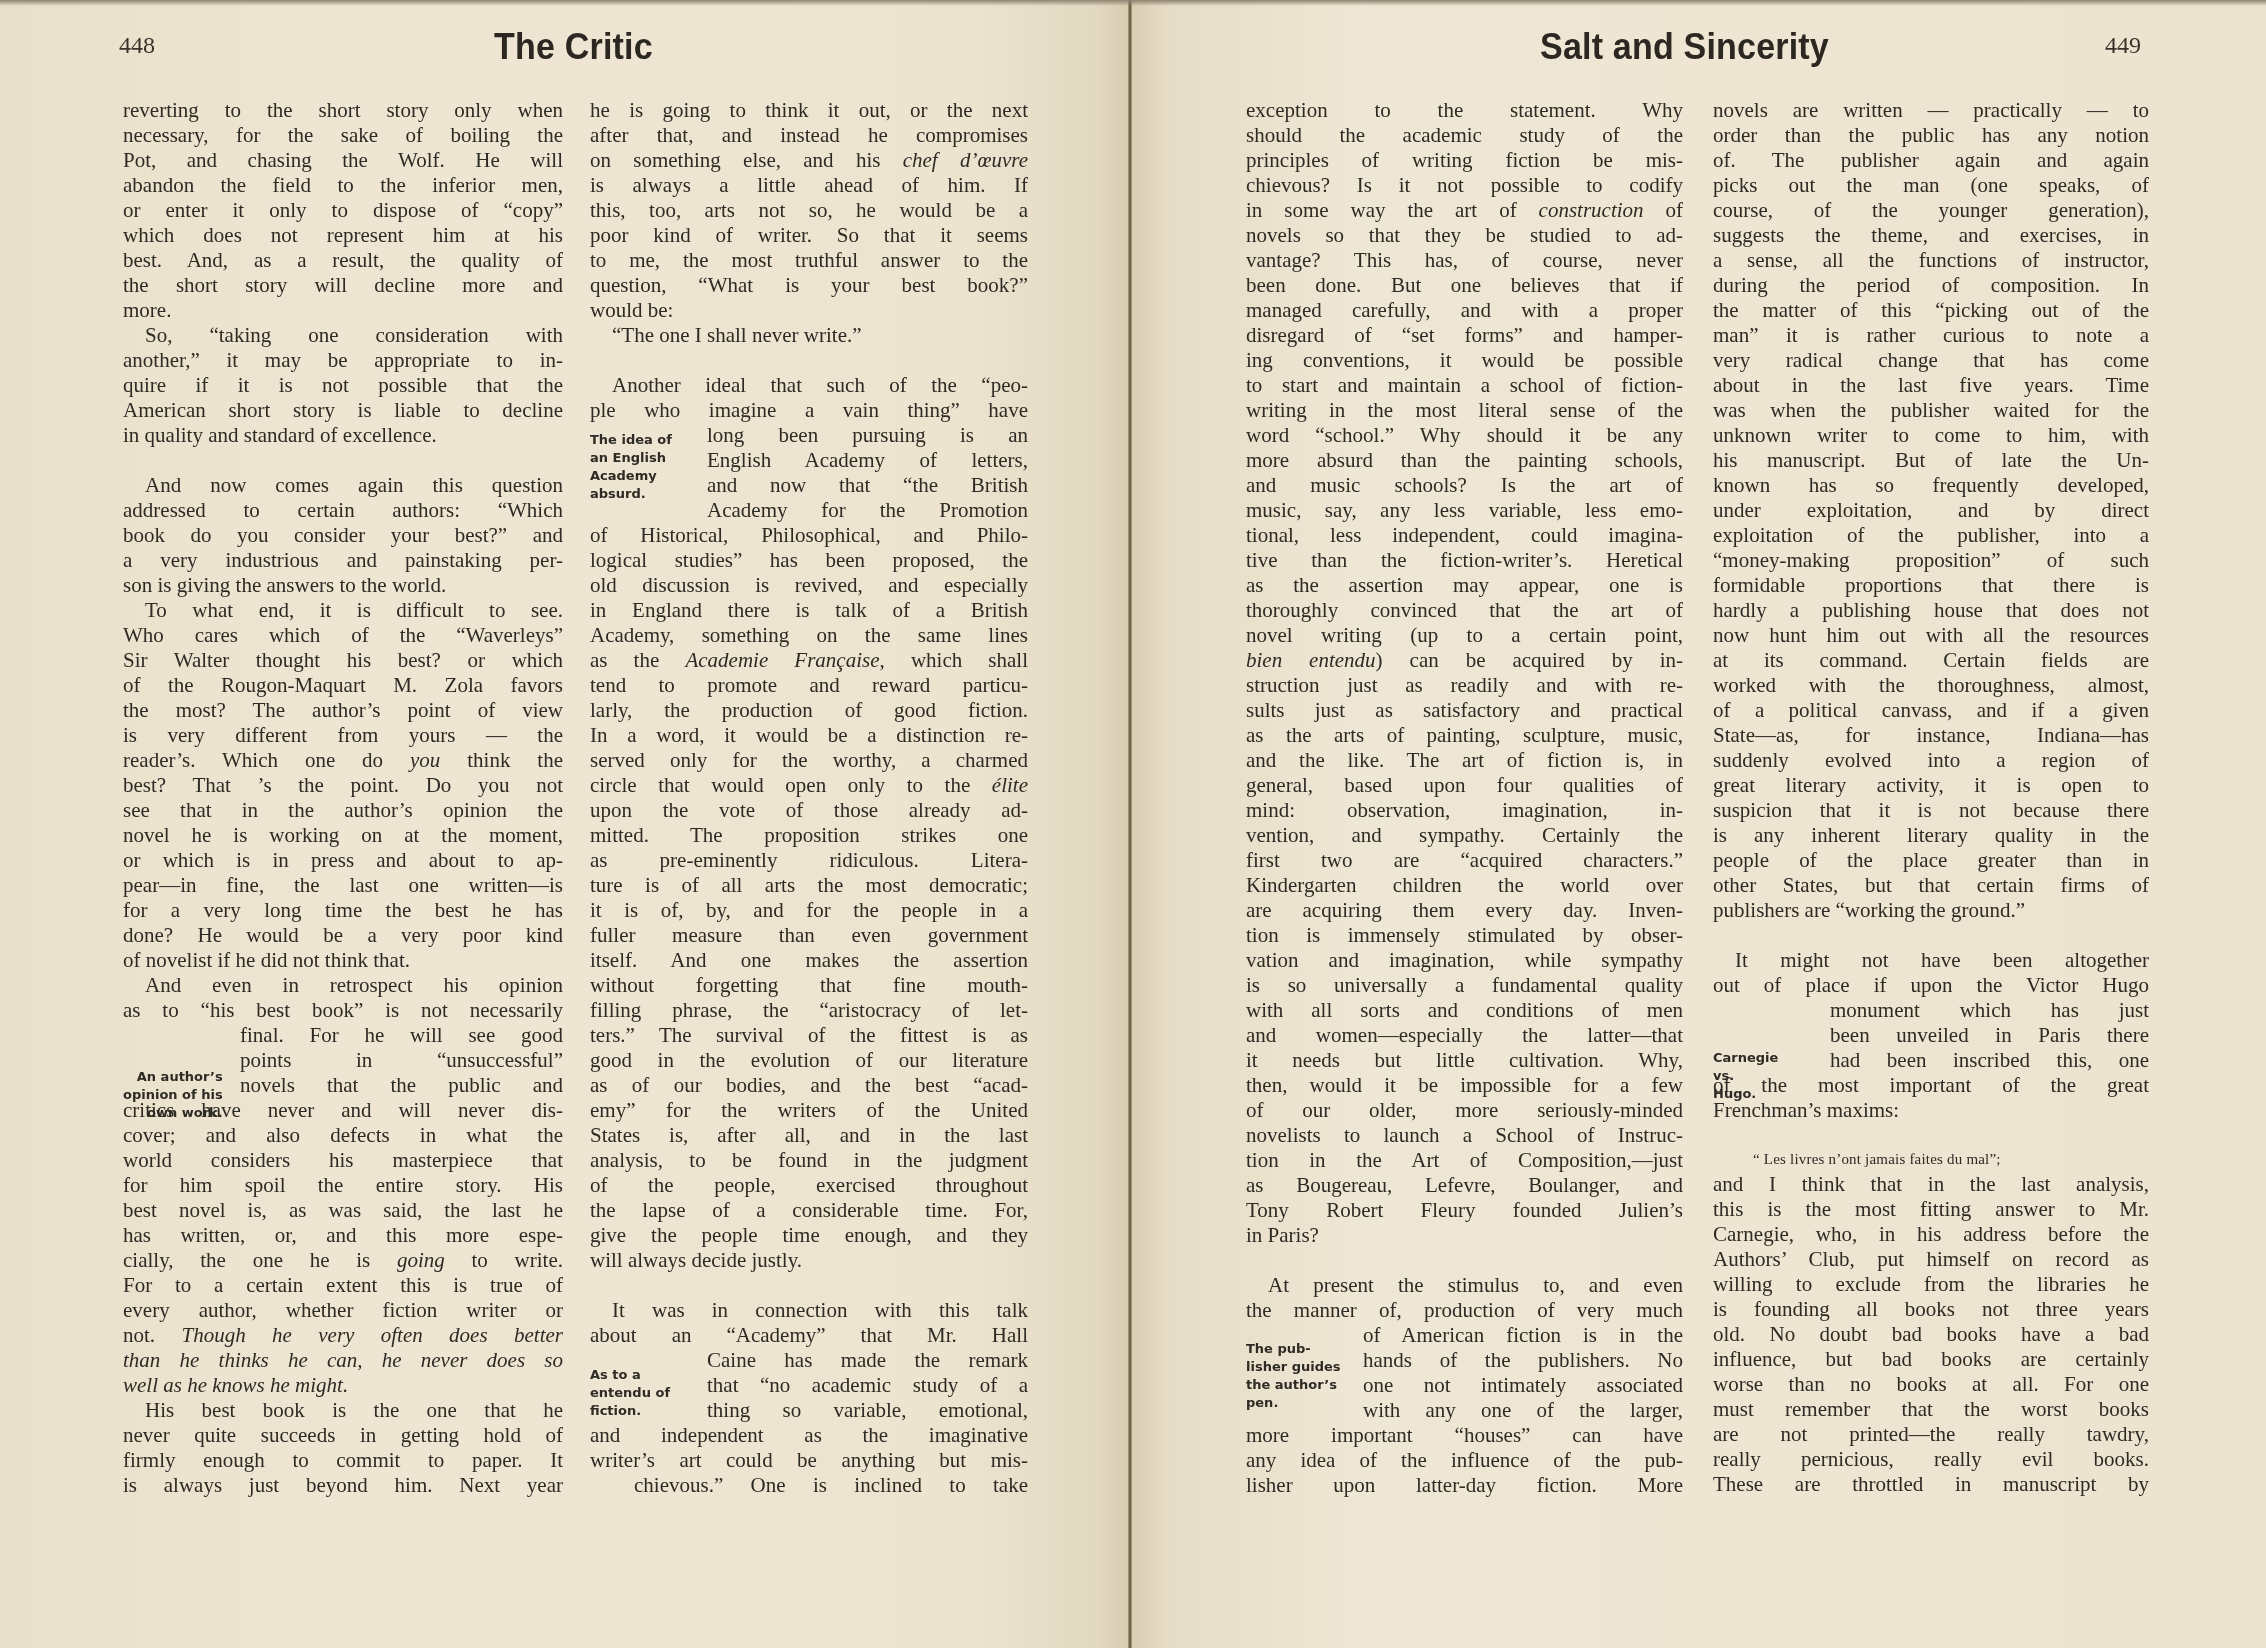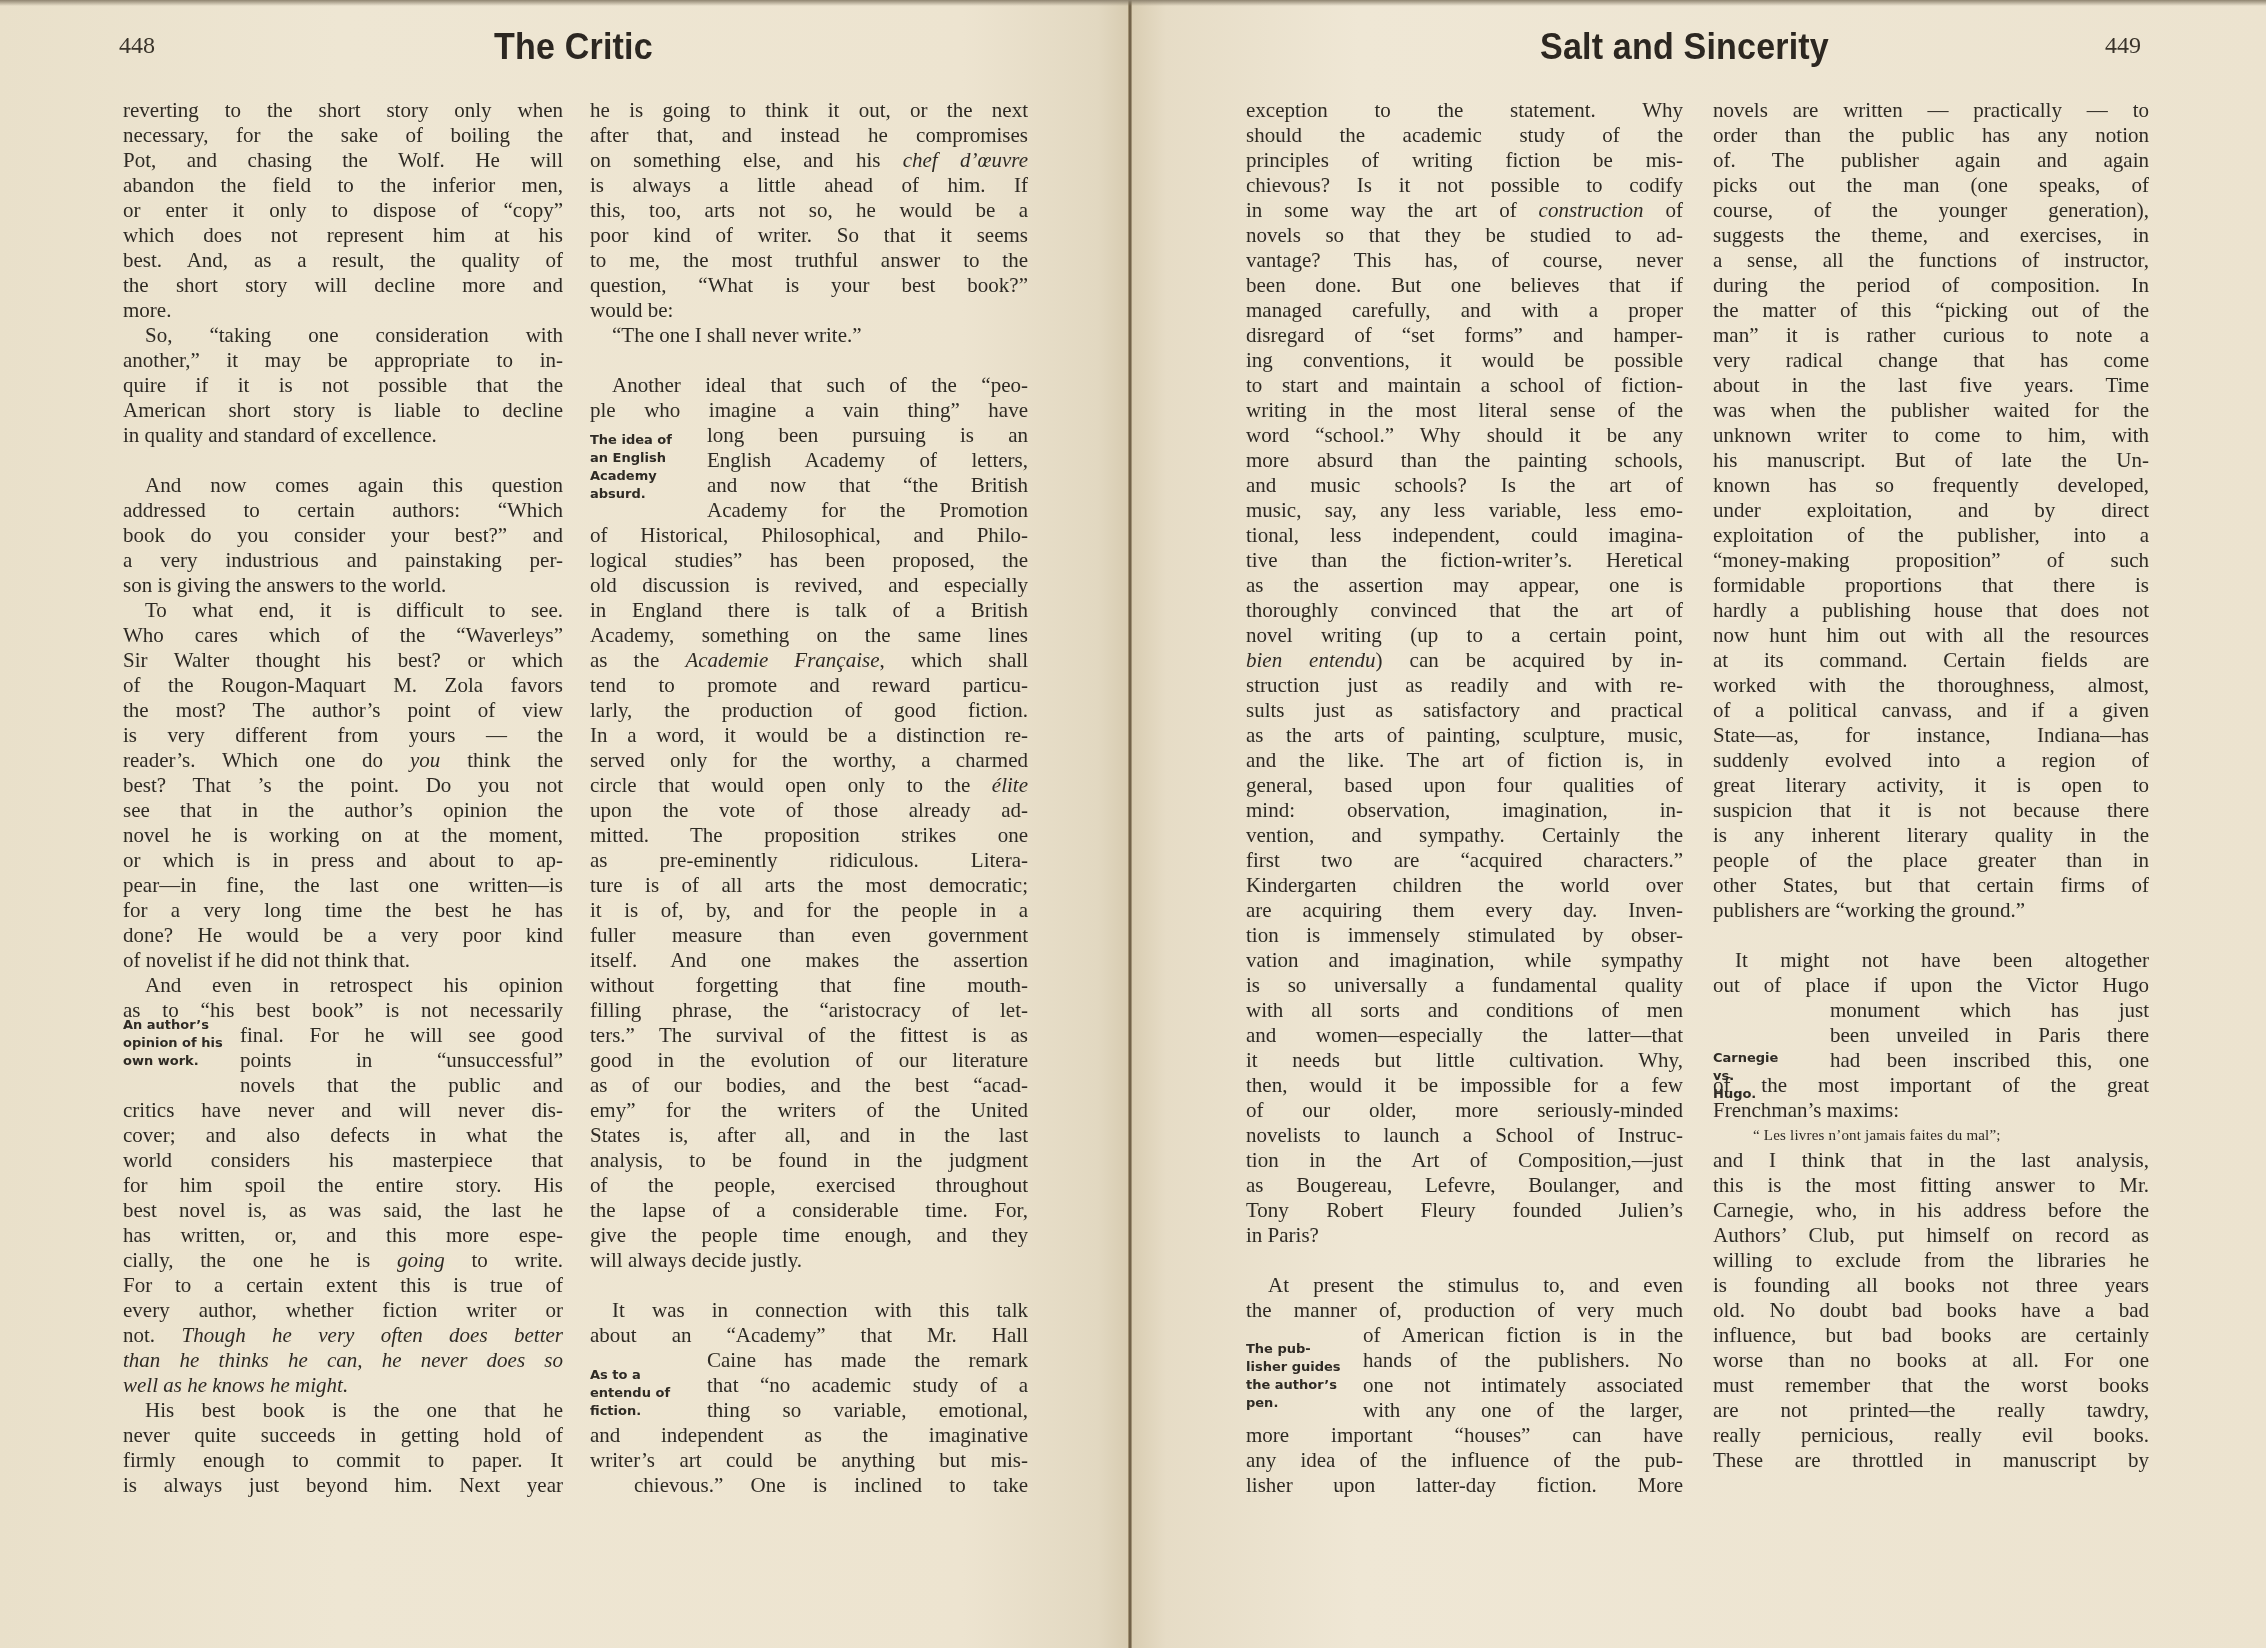--- a/index.html
+++ b/index.html
@@ -10,21 +10,21 @@
   .gutter{position:absolute;left:1128px;top:0;width:4px;height:1649px;background:linear-gradient(90deg,#b7a887,#5b4b35,#b9ab8c);}
   .top-shade{position:absolute;left:0;top:0;width:2267px;height:6px;background:linear-gradient(180deg,#8f8470,rgba(0,0,0,0));}
   .folio{position:absolute;top:32px;font-size:24px;font-family:"Liberation Serif",serif;color:#3a342b;}
   .running-head{position:absolute;top:26px;font-size:37px;font-weight:bold;font-family:"Liberation Sans","DejaVu Sans",sans-serif;color:#2c2721;letter-spacing:0.2px;transform:scaleX(0.92);transform-origin:left top;}
   .col{position:absolute;top:98px;font-size:21px;line-height:25px;}
   .line{display:block;white-space:nowrap;height:25px;text-align:justify;text-align-last:justify;}
   .line.last{text-align-last:left;}
   .line.indent{padding-left:22px;}
   .line.gap{height:25px;}
   .line.sn{padding-left:117px;}
-  .line.quote{font-size:15px;text-align:left;text-align-last:left;padding-left:40px;letter-spacing:0.2px;}
+  .line.quote{font-size:15px;text-align:left;text-align-last:left;padding-left:40px;letter-spacing:0.2px;margin-top:24px;}
   .sidenote{position:absolute;left:0;font-family:"DejaVu Sans","Liberation Sans",sans-serif;font-weight:bold;font-size:13px;line-height:18px;color:#2e2a24;white-space:nowrap;}
   i{font-style:italic;}
   .col-1{left:123px;width:440px;}
   .col-2{left:590px;width:438px;}
   .col-3{left:1246px;width:437px;}
   .col-4{left:1713px;width:436px;}
 </style>
 </head>
 <body>
 
@@ -88,21 +88,21 @@
     <span class="line">cially, the one he is <i>going</i> to write.</span>
     <span class="line">For to a certain extent this is true of</span>
     <span class="line">every author, whether fiction writer or</span>
     <span class="line">not.  <i>Though he very often does better</i></span>
     <span class="line"><i>than he thinks he can, he never does so</i></span>
     <span class="line last"><i>well as he knows he might.</i></span>
     <span class="line indent">His best book is the one that he</span>
     <span class="line">never quite succeeds in getting hold of</span>
     <span class="line">firmly enough to commit to paper.  It</span>
     <span class="line" style="text-align-last: justify;">is always just beyond him.  Next year</span>
-    <div class="sidenote" style="top: 918px;">
+    <div class="sidenote" style="top: 970px; text-align: right;">
       <div>An author’s</div>
       <div>opinion of his</div>
       <div>own work.</div>
     </div>
   </div>
 <div class="col col-2">
     <span class="line">he is going to think it out, or the next</span>
     <span class="line">after that, and instead he compromises</span>
     <span class="line">on something else, and his <i>chef d’œuvre</i></span>
     <span class="line">is always a little ahead of him.  If</span>

